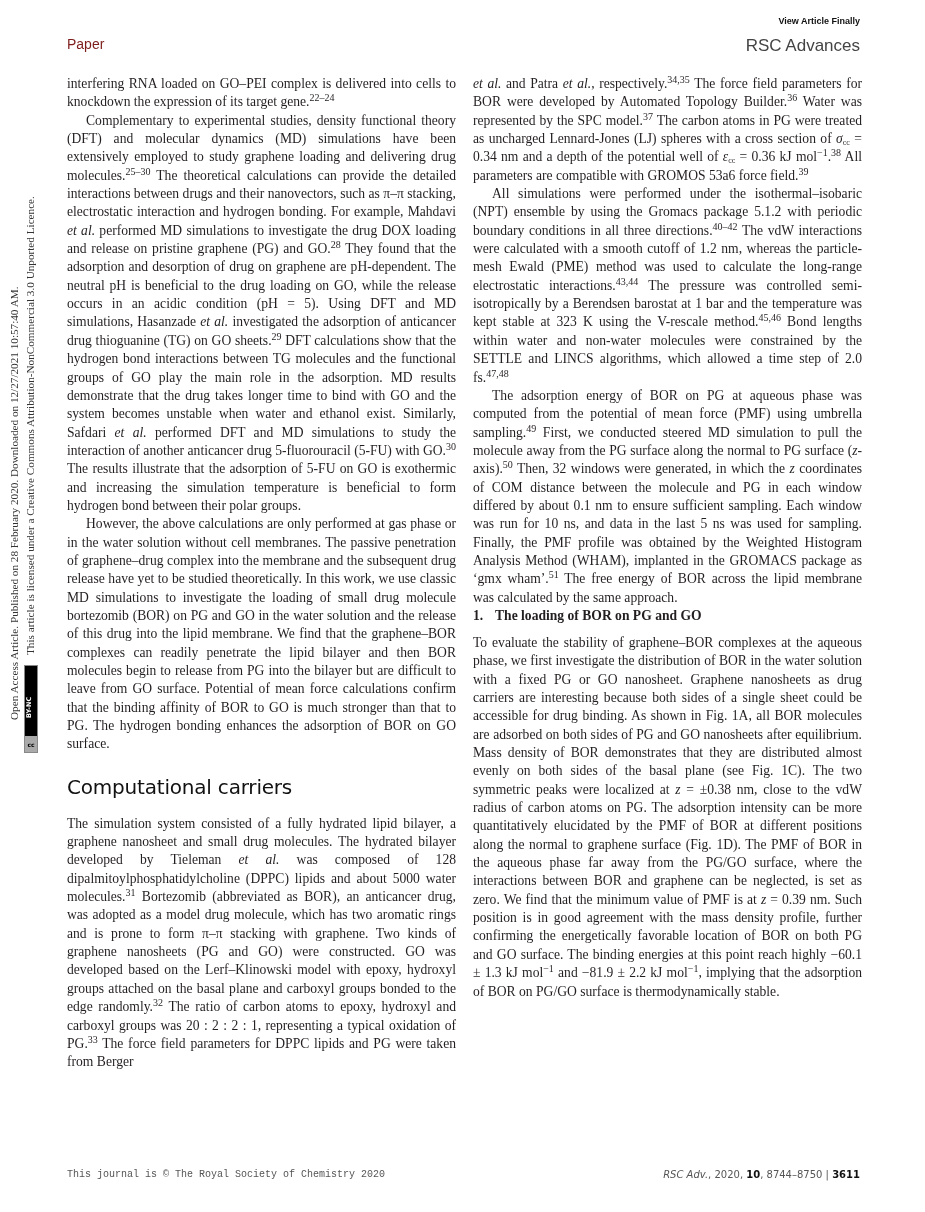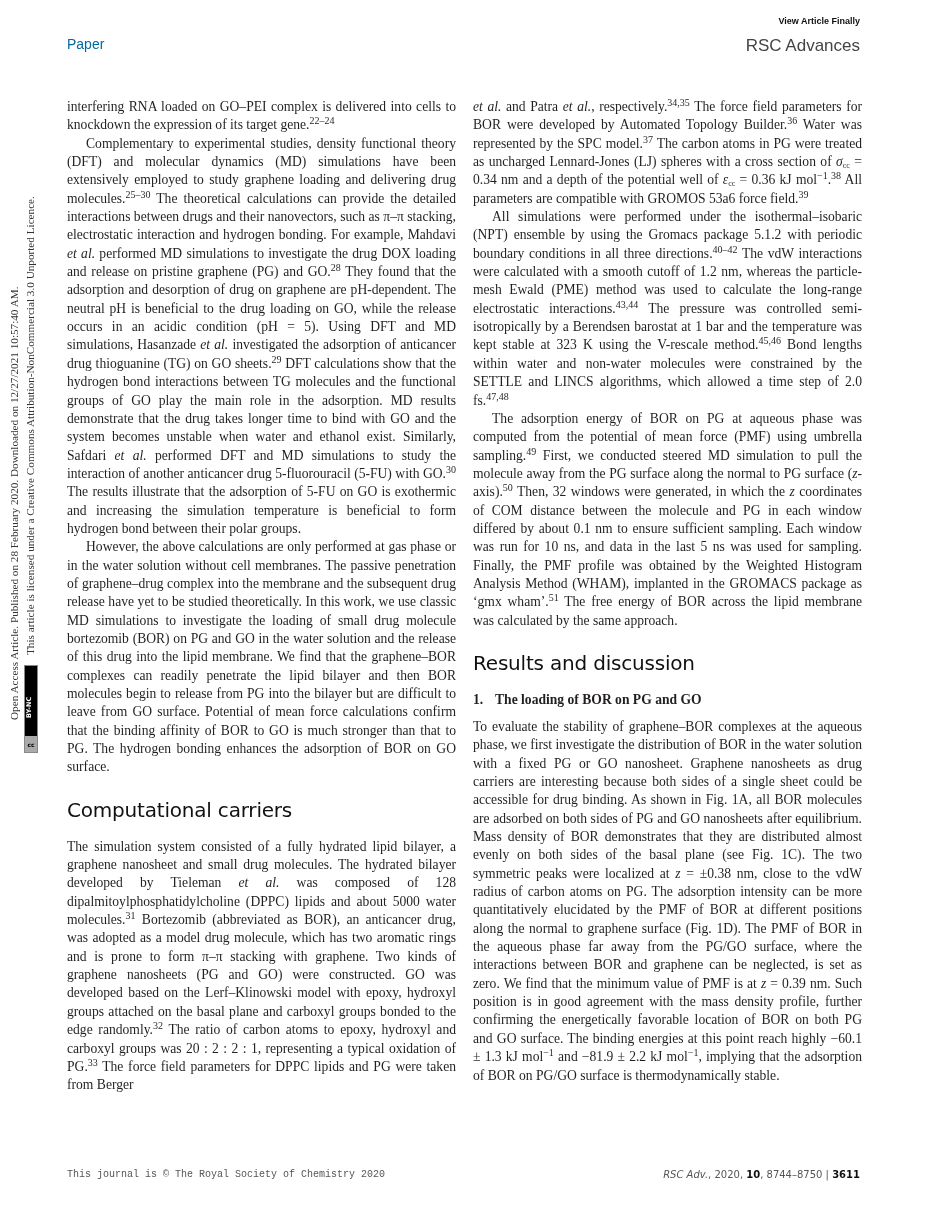--- a/index.html
+++ b/index.html
@@ -1,25 +1,25 @@
 <!DOCTYPE html>
 <html><head>
 <meta charset="utf-8">
 <style>
   html, body { margin: 0; padding: 0; background: #ffffff; }
   body { width: 925px; height: 1212px; position: relative; overflow: hidden;
          font-family: "DejaVu Serif", "Liberation Serif", serif; color: #231f20; }
   .hdr-link { position: absolute; right: 65px; top: 16px; font-family: "Liberation Sans", sans-serif;
               font-size: 9px; font-weight: bold; color: #111; text-decoration: none; }
   .hdr-left { position: absolute; left: 67px; top: 36px; font-family: "Liberation Sans", sans-serif;
-              font-size: 14px; color: #0369a1; }
+              font-size: 14px; color: #7f1d1d; }
   .hdr-right { position: absolute; right: 65px; top: 36px; font-family: "Liberation Sans", sans-serif;
                font-size: 17px; color: #444; }
   .col { position: absolute; top: 75px; width: 389px; font-family: "Liberation Serif", serif;
-         font-size: 13.6px; line-height: 18.35px; text-align: justify; hyphens: manual; margin-top: 23px; }
+         font-size: 13.6px; line-height: 18.35px; text-align: justify; hyphens: manual; }
   .col.left { left: 67px; }
   .col.right { left: 473px; }
   .col p { margin: 0; }
   .col p.ind { text-indent: 1.4em; }
   .col p.noind { text-indent: 0; }
   .sec-title { font-family: "DejaVu Sans", "Liberation Sans", sans-serif; font-size: 20px;
                font-weight: normal; color: #111; margin: 21px 0 16px 0; line-height: 24px; letter-spacing: -0.2px; }
   .subsec { font-family: "Liberation Serif", serif; font-weight: bold; font-size: 13.6px;
             margin: 0 0 9px 0; line-height: 18px; }
   .subsec .num { display: inline-block; width: 22px; }
@@ -66,19 +66,18 @@
   <p class="ind"><span>Complementary to experimental studies, density functional theory (DFT) and molecular dynamics (MD) simulations have been extensively employed to study graphene loading and delivering drug molecules.</span><sup>25–30</sup><span> The theoretical calculations can provide the detailed interactions between drugs and their nanovectors, such as π–π stacking, electrostatic interaction and hydrogen bonding. For example, Mahdavi </span><i>et al.</i><span> performed MD simulations to investigate the drug DOX loading and release on pristine graphene (PG) and GO.</span><sup>28</sup><span> They found that the adsorp­tion and desorption of drug on graphene are pH-dependent. The neutral pH is beneficial to the drug loading on GO, while the release occurs in an acidic condition (pH = 5). Using DFT and MD simulations, Hasanzade </span><i>et al.</i><span> investigated the adsorption of anticancer drug thioguanine (TG) on GO sheets.</span><sup>29</sup><span> DFT calculations show that the hydrogen bond interactions between TG molecules and the functional groups of GO play the main role in the adsorption. MD results demonstrate that the drug takes longer time to bind with GO and the system becomes unstable when water and ethanol exist. Similarly, Safdari </span><i>et al.</i><span> performed DFT and MD simulations to study the interaction of another anticancer drug 5-fluorouracil (5-FU) with GO.</span><sup>30</sup><span> The results illustrate that the adsorption of 5-FU on GO is exothermic and increasing the simulation temperature is beneficial to form hydrogen bond between their polar groups.</span></p>
   <p class="ind">However, the above calculations are only performed at gas phase or in the water solution without cell membranes. The passive penetration of graphene–drug complex into the membrane and the subsequent drug release have yet to be studied theoretically. In this work, we use classic MD simula­tions to investigate the loading of small drug molecule borte­zomib (BOR) on PG and GO in the water solution and the release of this drug into the lipid membrane. We find that the gra­phene–BOR complexes can readily penetrate the lipid bilayer and then BOR molecules begin to release from PG into the bilayer but are difficult to leave from GO surface. Potential of mean force calculations confirm that the binding affinity of BOR to GO is much stronger than that to PG. The hydrogen bonding enhances the adsorption of BOR on GO surface.</p>
   <h2 class="sec-title">Computational carriers</h2>
   <p class="noind"><span>The simulation system consisted of a fully hydrated lipid bilayer, a graphene nanosheet and small drug molecules. The hydrated bilayer developed by Tieleman </span><i>et al.</i><span> was composed of 128 dipalmitoylphosphatidylcholine (DPPC) lipids and about 5000 water molecules.</span><sup>31</sup><span> Bortezomib (abbreviated as BOR), an anticancer drug, was adopted as a model drug molecule, which has two aromatic rings and is prone to form π–π stacking with graphene. Two kinds of graphene nanosheets (PG and GO) were constructed. GO was developed based on the Lerf–Klinowski model with epoxy, hydroxyl groups attached on the basal plane and carboxyl groups bonded to the edge randomly.</span><sup>32</sup><span> The ratio of carbon atoms to epoxy, hydroxyl and carboxyl groups was 20 : 2 : 2 : 1, representing a typical oxidation of PG.</span><sup>33</sup><span> The force field parameters for DPPC lipids and PG were taken from Berger</span></p>
 </div>
 
 <div class="col right">
   <p class="noind"><i>et al.</i><span> and Patra </span><i>et al.</i><span>, respectively.</span><sup>34,35</sup><span> The force field parameters for BOR were developed by Automated Topology Builder.</span><sup>36</sup><span> Water was represented by the SPC model.</span><sup>37</sup><span> The carbon atoms in PG were treated as uncharged Lennard-Jones (LJ) spheres with a cross section of </span><i>σ</i><sub>cc</sub><span> = 0.34 nm and a depth of the potential well of </span><i>ε</i><sub>cc</sub><span> = 0.36 kJ mol</span><sup>−1</sup><span>.</span><sup>38</sup><span> All parameters are compatible with GROMOS 53a6 force field.</span><sup>39</sup></p>
   <p class="ind"><span>All simulations were performed under the isothermal–isobaric (NPT) ensemble by using the Gromacs package 5.1.2 with periodic boundary conditions in all three directions.</span><sup>40–42</sup><span> The vdW interactions were calculated with a smooth cutoff of 1.2 nm, whereas the particle-mesh Ewald (PME) method was used to calculate the long-range electrostatic interactions.</span><sup>43,44</sup><span> The pressure was controlled semi-isotropically by a Berendsen barostat at 1 bar and the temperature was kept stable at 323 K using the V-rescale method.</span><sup>45,46</sup><span> Bond lengths within water and non-water molecules were constrained by the SETTLE and LINCS algorithms, which allowed a time step of 2.0 fs.</span><sup>47,48</sup></p>
   <p class="ind"><span>The adsorption energy of BOR on PG at aqueous phase was computed from the potential of mean force (PMF) using umbrella sampling.</span><sup>49</sup><span> First, we conducted steered MD simula­tion to pull the molecule away from the PG surface along the normal to PG surface (</span><i>z</i><span>-axis).</span><sup>50</sup><span> Then, 32 windows were gener­ated, in which the </span><i>z</i><span> coordinates of COM distance between the molecule and PG in each window differed by about 0.1 nm to ensure sufficient sampling. Each window was run for 10 ns, and data in the last 5 ns was used for sampling. Finally, the PMF profile was obtained by the Weighted Histogram Analysis Method (WHAM), implanted in the GROMACS package as ‘gmx wham’.</span><sup>51</sup><span> The free energy of BOR across the lipid membrane was calculated by the same approach.</span></p>
-  <h2 class="sec-title">Results and discussion</h2>
   <div class="subsec"><span class="num">1.</span><span>The loading of BOR on PG and GO</span></div>
   <p class="noind"><span>To evaluate the stability of graphene–BOR complexes at the aqueous phase, we first investigate the distribution of BOR in the water solution with a fixed PG or GO nanosheet. Graphene nanosheets as drug carriers are interesting because both sides of a single sheet could be accessible for drug binding. As shown in Fig. 1A, all BOR molecules are adsorbed on both sides of PG and GO nanosheets after equilibrium. Mass density of BOR demonstrates that they are distributed almost evenly on both sides of the basal plane (see Fig. 1C). The two symmetric peaks were localized at </span><i>z</i><span> = ±0.38 nm, close to the vdW radius of carbon atoms on PG. The adsorption intensity can be more quantitatively elucidated by the PMF of BOR at different posi­tions along the normal to graphene surface (Fig. 1D). The PMF of BOR in the aqueous phase far away from the PG/GO surface, where the interactions between BOR and graphene can be neglected, is set as zero. We find that the minimum value of PMF is at </span><i>z</i><span> = 0.39 nm. Such position is in good agreement with the mass density profile, further confirming the energetically favorable location of BOR on both PG and GO surface. The binding energies at this point reach highly −60.1 ± 1.3 kJ mol</span><sup>−1</sup><span> and −81.9 ± 2.2 kJ mol</span><sup>−1</sup><span>, implying that the adsorption of BOR on PG/GO surface is thermodynamically stable.</span></p>
 </div>
 
 <div class="footer-left">This journal is © The Royal Society of Chemistry 2020</div>
 <div class="footer-right"><i>RSC Adv.</i><span>, 2020, </span><b>10</b><span>, 8744–8750 | </span><b>3611</b></div>
 
 </body></html>

